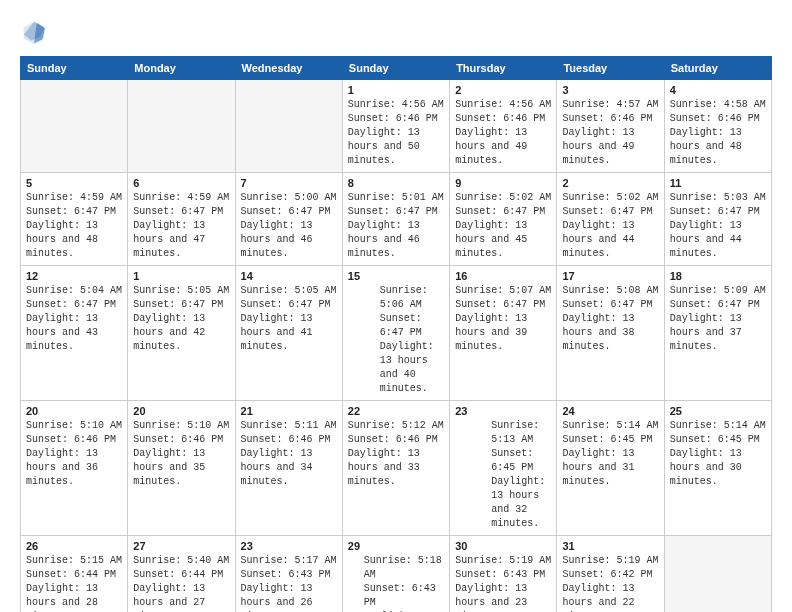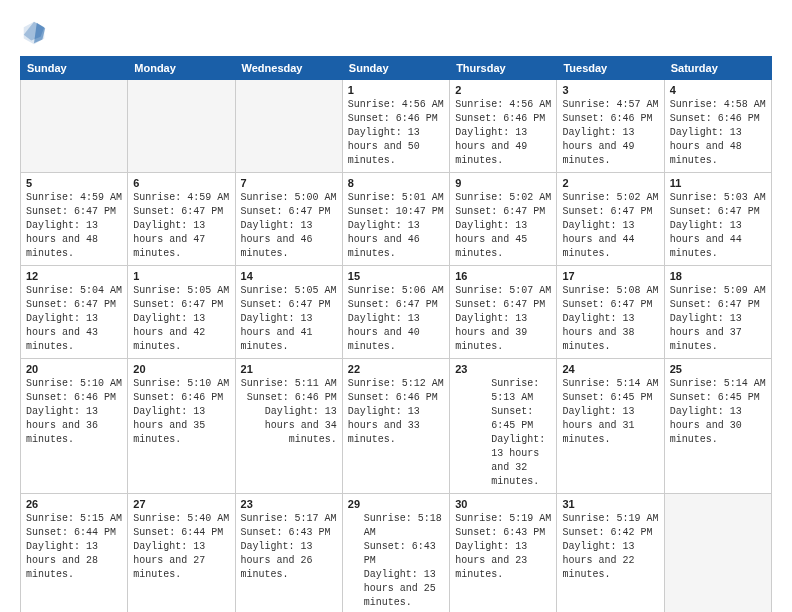--- a/index.html
+++ b/index.html
@@ -180,21 +180,21 @@
           </td>
           <td>
             <div class="day-number">7</div>
             <div class="day-info" style="white-space: pre-line;">Sunrise: 5:00 AM
 Sunset: 6:47 PM
 Daylight: 13 hours and 46 minutes.</div>
           </td>
           <td>
             <div class="day-number">8</div>
             <div class="day-info" style="white-space: pre-line;">Sunrise: 5:01 AM
-Sunset: 10:47 PM
+Sunset: 6:47 PM
 Daylight: 13 hours and 46 minutes.</div>
           </td>
           <td>
             <div class="day-number">9</div>
             <div class="day-info" style="white-space: pre-line;">Sunrise: 5:02 AM
 Sunset: 6:47 PM
 Daylight: 13 hours and 45 minutes.</div>
           </td>
           <td>
             <div class="day-number">2</div>
@@ -223,21 +223,21 @@
 Daylight: 13 hours and 42 minutes.</div>
           </td>
           <td>
             <div class="day-number">14</div>
             <div class="day-info" style="white-space: pre-line;">Sunrise: 5:05 AM
 Sunset: 6:47 PM
 Daylight: 13 hours and 41 minutes.</div>
           </td>
           <td>
             <div class="day-number">15</div>
-            <div class="day-info" style="white-space: pre-line;">Sunrise: 5:06 AM
+            <div class="day-info" style="white-space: pre-line; margin-left: 32px;">Sunrise: 5:06 AM
 Sunset: 6:47 PM
 Daylight: 13 hours and 40 minutes.</div>
           </td>
           <td>
             <div class="day-number">16</div>
             <div class="day-info" style="white-space: pre-line;">Sunrise: 5:07 AM
 Sunset: 6:47 PM
 Daylight: 13 hours and 39 minutes.</div>
           </td>
           <td>
@@ -261,21 +261,21 @@
 Daylight: 13 hours and 36 minutes.</div>
           </td>
           <td>
             <div class="day-number">20</div>
             <div class="day-info" style="white-space: pre-line;">Sunrise: 5:10 AM
 Sunset: 6:46 PM
 Daylight: 13 hours and 35 minutes.</div>
           </td>
           <td>
             <div class="day-number">21</div>
-            <div class="day-info" style="white-space: pre-line; text-align: right;">Sunrise: 5:11 AM
+            <div class="day-info" style="white-space: pre-line;">Sunrise: 5:11 AM
 Sunset: 6:46 PM
 Daylight: 13 hours and 34 minutes.</div>
           </td>
           <td>
             <div class="day-number">22</div>
             <div class="day-info" style="white-space: pre-line;">Sunrise: 5:12 AM
 Sunset: 6:46 PM
 Daylight: 13 hours and 33 minutes.</div>
           </td>
           <td>

